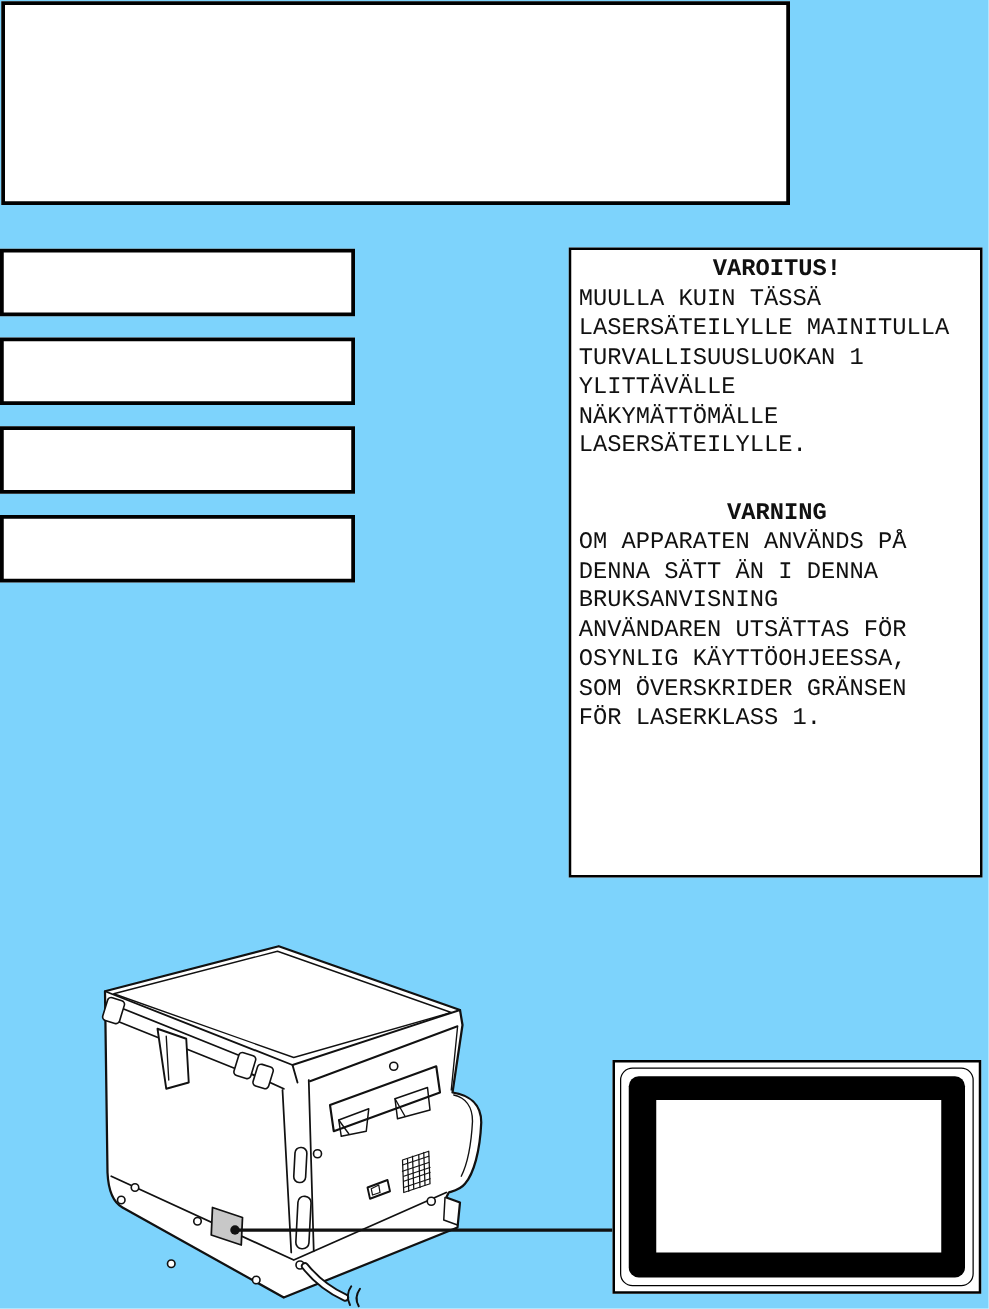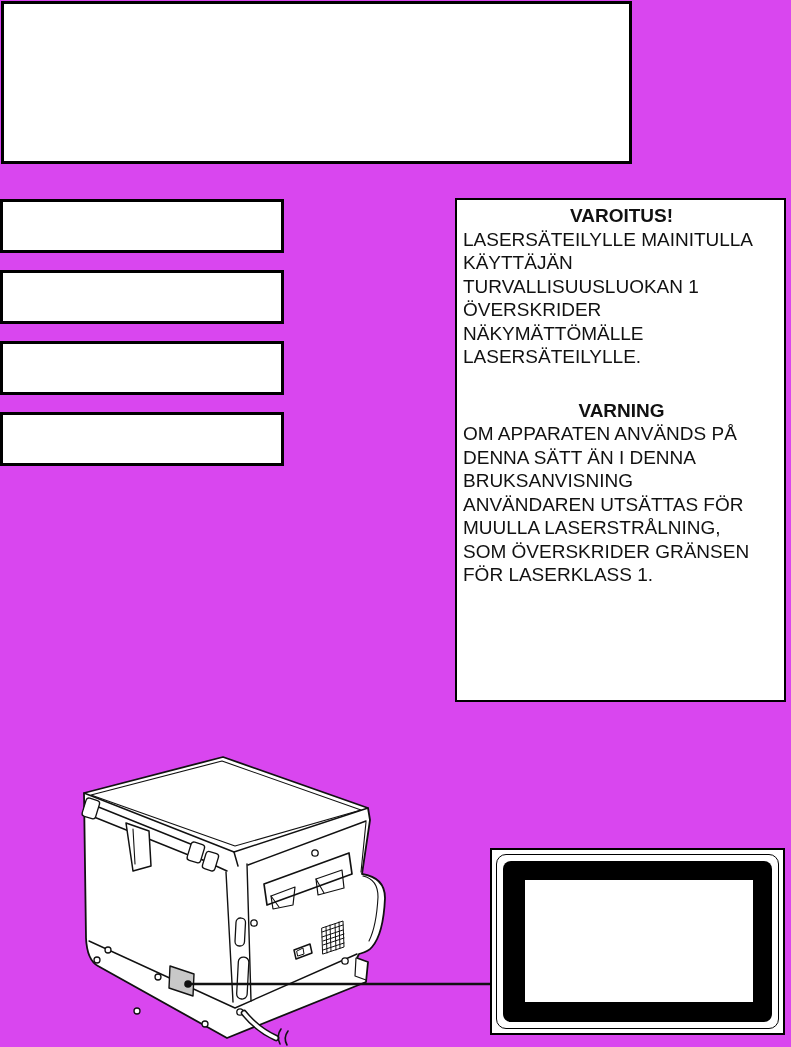--- a/index.html
+++ b/index.html
@@ -1,17 +1,17 @@
 <!DOCTYPE html>
 <html><head>
 <meta charset="utf-8">
 <style>
   html,body{margin:0;padding:0;background:#ffffff;}
-  #page{position:relative;width:791px;height:1047px;background:#d946ef;overflow:hidden;
-        font-family:Liberation Sans, sans-serif;color:#111;}
+  #page{position:relative;width:791px;height:1047px;background:#7dd3fc;overflow:hidden;
+        font-family:Liberation Mono, monospace;color:#111;}
   .frame{position:absolute;background:#ffffff;border:3px solid #000;box-sizing:border-box;}
   #top-box{left:1px;top:1px;width:631px;height:163px;}
   .left-box{left:0;width:284px;height:54px;}
   #left-box-1{top:199px}
   #left-box-2{top:270px}
   #left-box-3{top:341px}
   #left-box-4{top:412px}
   #warning-box{position:absolute;left:455px;top:198px;width:331px;height:504px;
         border:2px solid #000;box-sizing:border-box;background:#fff;
         padding:4px 4px 0 6px;font-size:19px;line-height:23.5px;}
@@ -42,33 +42,33 @@
   </div>
   <div id="left-box-3" class="frame left-box">
     <span></span>
   </div>
   <div id="left-box-4" class="frame left-box">
     <span></span>
   </div>
 
   <div id="warning-box">
     <div class="wb-title">VAROITUS!</div>
+    <div class="wb-line">MUULLA KUIN TÄSSÄ</div>
     <div class="wb-line">LASERSÄTEILYLLE MAINITULLA</div>
-    <div class="wb-line">KÄYTTÄJÄN</div>
     <div class="wb-line">TURVALLISUUSLUOKAN 1</div>
-    <div class="wb-line">ÖVERSKRIDER</div>
+    <div class="wb-line">YLITTÄVÄLLE</div>
     <div class="wb-line">NÄKYMÄTTÖMÄLLE</div>
     <div class="wb-line">LASERSÄTEILYLLE.</div>
     <div class="wb-spacer"></div>
     <div class="wb-title">VARNING</div>
     <div class="wb-line">OM APPARATEN ANVÄNDS PÅ</div>
     <div class="wb-line">DENNA SÄTT ÄN I DENNA</div>
     <div class="wb-line">BRUKSANVISNING</div>
     <div class="wb-line">ANVÄNDAREN UTSÄTTAS FÖR</div>
-    <div class="wb-line">MUULLA LASERSTRÅLNING,</div>
+    <div class="wb-line">OSYNLIG KÄYTTÖOHJEESSA,</div>
     <div class="wb-line">SOM ÖVERSKRIDER GRÄNSEN</div>
     <div class="wb-line">FÖR LASERKLASS 1.</div>
   </div>
 
   <svg id="illustration" viewBox="60 755 430 292" xmlns="http://www.w3.org/2000/svg">
     <g stroke="#111" fill="none" stroke-linejoin="round" stroke-linecap="round">
       <g>
 
         <path fill="#fff" stroke-width="1.8" d="M84,793 L223,757 L368,808 L370,820 L362,874
           C375,876 385,883 385,898 C384,921 379,939 372,947 C368,952 362,953 359,954

